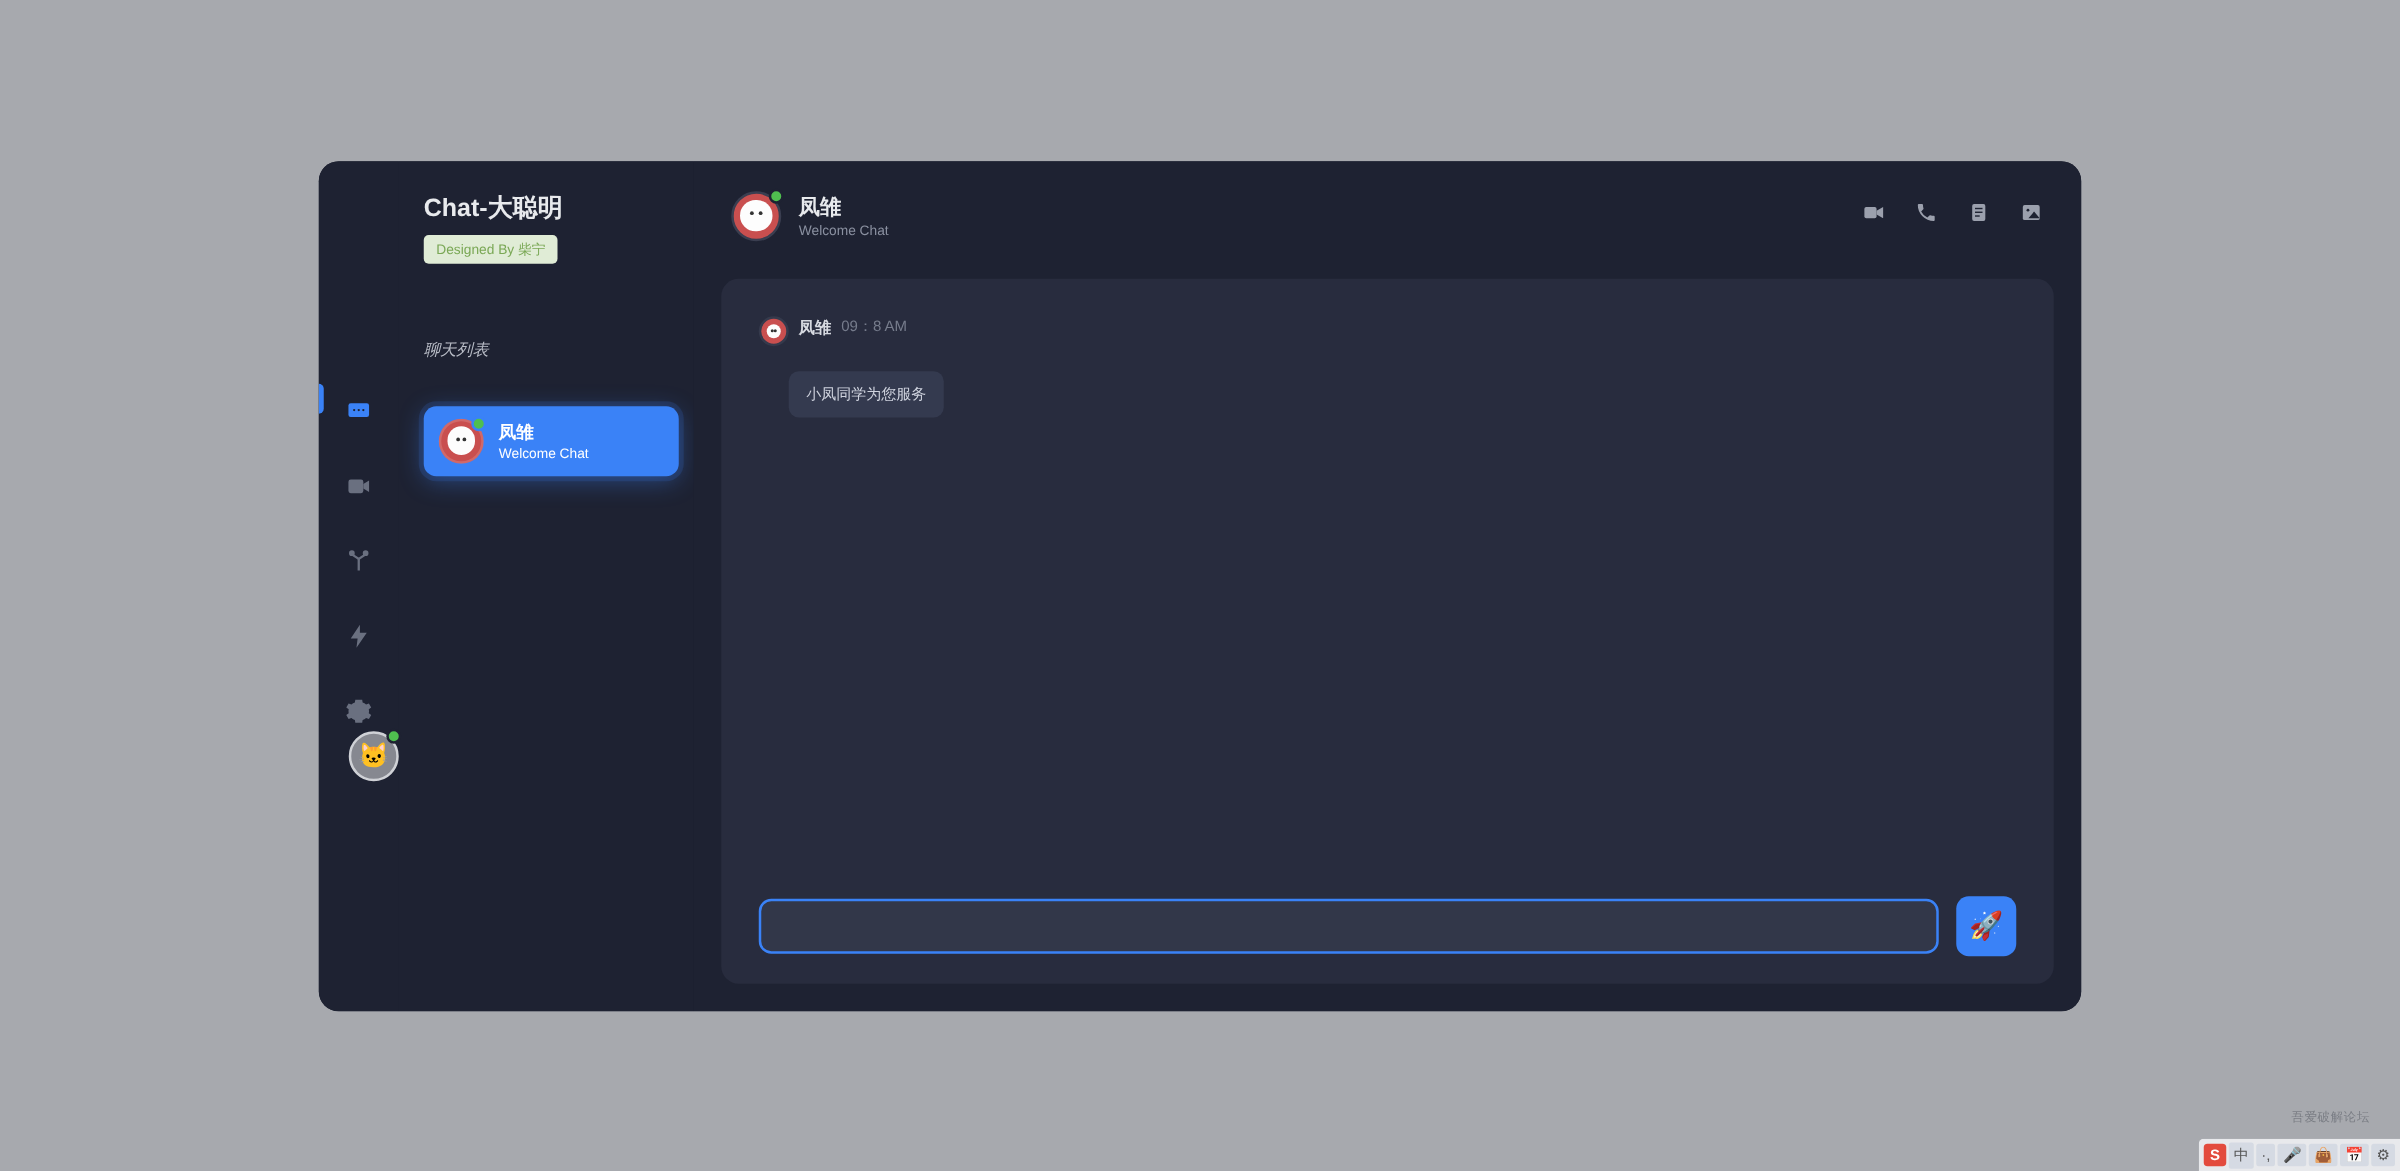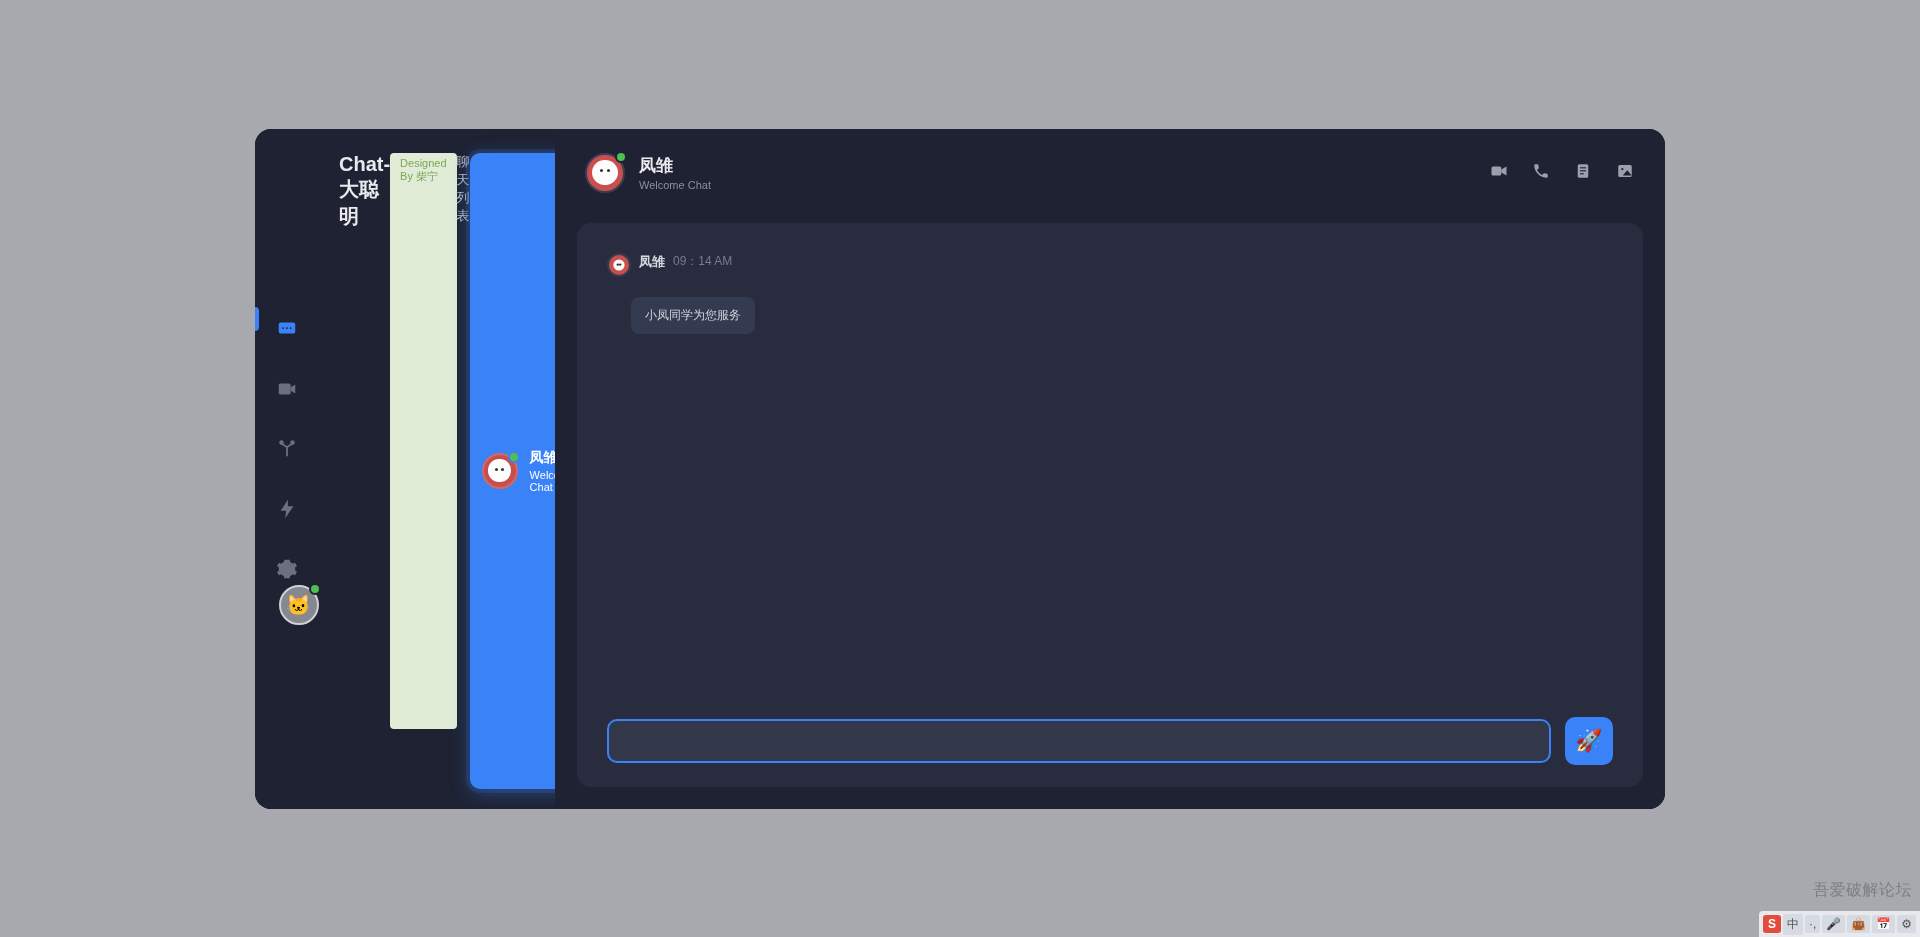--- a/index.html
+++ b/index.html
@@ -8,24 +8,24 @@
 
 
 .icon-rail { width: 64px; background: #1e2232; display: flex; flex-direction: column; align-items: center; padding-top: 180px; position: relative; }
 .rail-indicator { position: absolute; left: 0; top: 178px; width: 4px; height: 24px; background: #3a82f7; border-radius: 0 4px 4px 0; }
 .rail-icon { width: 40px; height: 40px; display: flex; align-items: center; justify-content: center; color: #6a7080; cursor: pointer; margin-bottom: 20px; }
 .rail-icon.active { color: #3a82f7; }
 .rail-icon svg { width: 22px; height: 22px; }
 .rail-avatar { position: absolute; bottom: 24px; left: 12px; }
 
 
-.sidebar { width: 236px; background: #1e2232; padding: 24px 12px 20px 20px; display: flex; }
+.sidebar { width: 236px; background: #1e2232; padding: 24px 12px 20px 20px; display: flex; flex-direction: column; }
 .brand-title { color: #e8eaed; font-size: 20px; font-weight: 700; margin-bottom: 8px; }
 .brand-badge { display: inline-block; background: #e0ecd6; color: #7aa855; font-size: 11px; padding: 4px 10px; border-radius: 4px; margin-bottom: 60px; width: fit-content; }
-.chatlist-label { color: #b8bcc6; font-size: 13px; margin-bottom: 36px; font-weight: 500; }
+.chatlist-label { color: #b8bcc6; font-size: 13px; margin-bottom: 36px; font-weight: 500; font-style: italic; }
 .chat-item { display: flex; align-items: center; padding: 10px 12px; border-radius: 10px; cursor: pointer; }
 .chat-item.active { background: #3a82f7; box-shadow: 0 0 0 4px rgba(58,130,247,0.15), 0 4px 20px rgba(58,130,247,0.4); }
 .chat-item .ci-text { margin-left: 12px; display: flex; flex-direction: column; }
 .chat-item .ci-name { color: #fff; font-size: 14px; font-weight: 600; }
 .chat-item .ci-sub { color: #fff; font-size: 11px; margin-top: 2px; }
 
 
 .main { flex: 1; display: flex; flex-direction: column; background: #1e2232; }
 .main-header { height: 88px; display: flex; align-items: center; padding: 0 30px; }
 .mh-title-col { margin-left: 14px; display: flex; flex-direction: column; }
@@ -51,21 +51,21 @@
 
 .avatar-wrap { position: relative; }
 .avatar-lg { width: 40px; height: 40px; border-radius: 50%; background: #c94f4f; border: 2px solid #3a3e50; display:flex; align-items:center; justify-content:center; overflow:hidden; }
 .avatar-md { width: 36px; height: 36px; border-radius: 50%; background: #c94f4f; border: 2px solid rgba(255,255,255,0.15); display:flex; align-items:center; justify-content:center; overflow:hidden; }
 .avatar-sm { width: 24px; height: 24px; border-radius: 50%; background: #c94f4f; border: 2px solid #353a4c; display:flex; align-items:center; justify-content:center; overflow:hidden; }
 .avatar-cat { width: 40px; height: 40px; border-radius: 50%; background: #868890; border: 2px solid #cfd1d6; display:flex; align-items:center; justify-content:center; overflow:hidden; font-size:20px; }
 .status-dot { position: absolute; top: -2px; right: -2px; width: 12px; height: 12px; background: #4fbf4f; border-radius: 50%; border: 2px solid #1e2232; }
 .status-dot.active-border { border-color: #3a82f7; }
 
 
-.watermark { position: fixed; right: 8px; bottom: 36px; color: #7b7e85; font-size: 16px; letter-spacing: 0.5px; }
+.watermark { position: fixed; right: 24px; bottom: 36px; color: #7b7e85; font-size: 10px; letter-spacing: 0.5px; }
 .ime-bar { position: fixed; right: 0; bottom: 0; height: 26px; background: #e8e9ec; display:flex; align-items:center; padding: 0 4px; border-top-left-radius: 4px; font-size:12px; color:#555; gap:2px; }
 .ime-seg { background:#d5dae3; padding:2px 4px; border-radius:2px; }
 .ime-red { background:#e34b3d; color:#fff; font-weight:700; padding: 2px 5px; border-radius:3px; }
 
 
 .face { width: 70%; height: 70%; background:#fdfdfd; border-radius:50%; position:relative; }
 .face::before, .face::after { content:""; position:absolute; width:3px; height:3px; background:#333; border-radius:50%; top:38%; }
 .face::before { left:30%; }
 .face::after { right:30%; }
 </style>
@@ -178,21 +178,21 @@
 
     <div class="chat-body">
       <div class="msg">
         <div class="avatar-wrap">
           <div class="avatar-sm">
               <div class="face" style="transform:scale(0.8)"></div>
             </div>
         </div>
         <div class="msg-meta">
           <span class="msg-name">凤雏</span>
-          <span class="msg-time">09：14 AM</span>
+          <span class="msg-time">09：8 AM</span>
         </div>
       </div>
       <div class="msg-bubble">小凤同学为您服务</div>
 
       <div class="input-row">
         <input class="chat-input" type="text" value="" style="">
         <div class="send-btn">
           <span>🚀</span>
         </div>
       </div>

